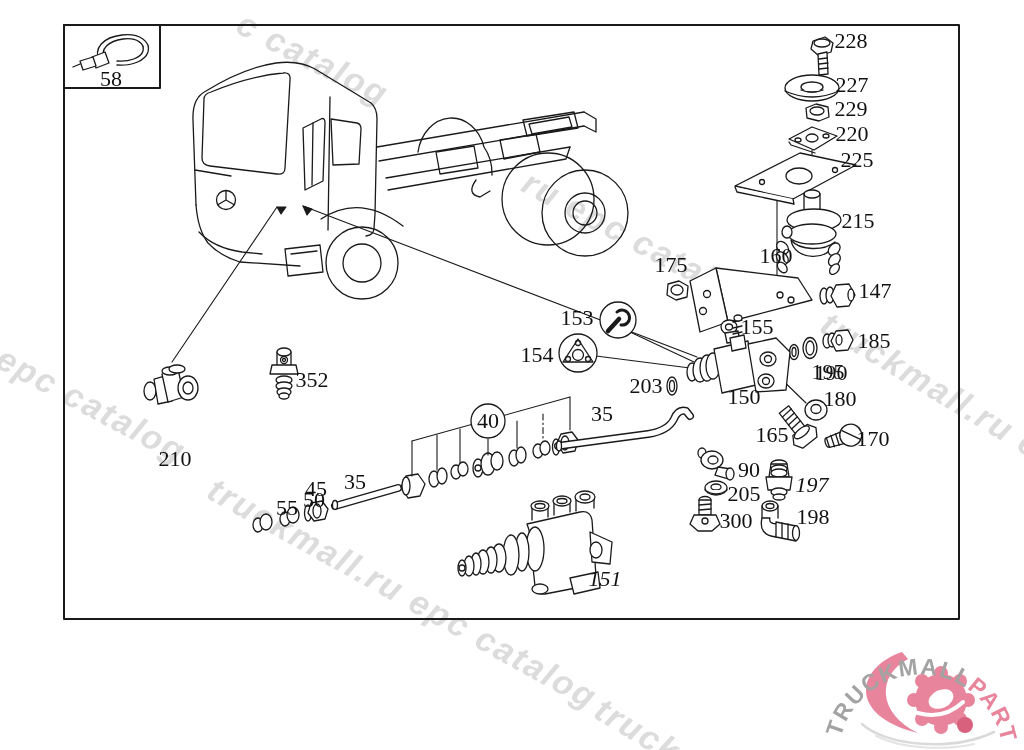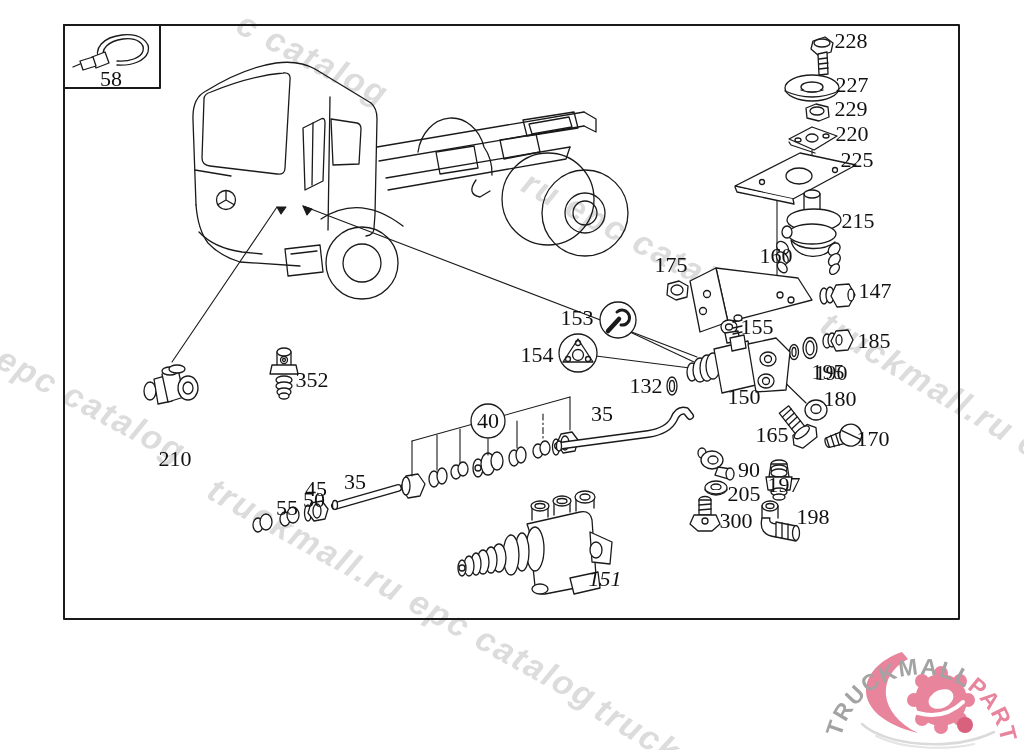--- a/index.html
+++ b/index.html
@@ -418,32 +418,32 @@
       <span class="part-label" style="left: 875px; top: 291px;">147</span>
       <span class="part-label" style="left: 874px; top: 341px;">185</span>
       <span class="part-label" style="left: 800px; top: 372px; margin-left: 28px;">195</span>
       <span class="part-label" style="left: 831px; top: 373px;">190</span>
       <span class="part-label" style="left: 840px; top: 399px;">180</span>
       <span class="part-label" style="left: 776px; top: 256px;">160</span>
       <span class="part-label" style="left: 671px; top: 265px;">175</span>
       <span class="part-label" style="left: 757px; top: 327px;">155</span>
       <span class="part-label" style="left: 577px; top: 318px;">153</span>
       <span class="part-label" style="left: 537px; top: 355px;">154</span>
-      <span class="part-label" style="left: 646px; top: 386px;">132</span>
+      <span class="part-label" style="left: 646px; top: 386px;">203</span>
       <span class="part-label" style="left: 744px; top: 397px;">150</span>
       <span class="part-label" style="left: 772px; top: 435px;">165</span>
       <span class="part-label" style="left: 873px; top: 439px;">170</span>
       <span class="part-label" style="left: 312px; top: 380px;">352</span>
       <span class="part-label" style="left: 175px; top: 425px; margin-top: 34px;">210</span>
       <span class="part-label" style="left: 488px; top: 421px;">40</span>
       <span class="part-label" style="left: 355px; top: 482px;">35</span>
       <span class="part-label" style="left: 602px; top: 414px;">35</span>
       <span class="part-label" style="left: 259px; top: 508px; margin-left: 28px;">55</span>
       <span class="part-label" style="left: 287px; top: 500px; margin-left: 27px;">50</span>
       <span class="part-label" style="left: 316px; top: 489px;">45</span>
       <span class="part-label" style="left: 749px; top: 470px;">90</span>
       <span class="part-label" style="left: 744px; top: 494px;">205</span>
-      <span class="part-label" style="left: 784px; top: 485px;">197</span>
+      <span class="part-label" style="left: 812px; top: 485px; font-style: italic;">197</span>
       <span class="part-label" style="left: 736px; top: 521px;">300</span>
       <span class="part-label" style="left: 813px; top: 517px;">198</span>
       <span class="part-label" style="left: 605px; top: 579px; font-style: italic;">151</span>
     </div>
 </div>
 
 </body></html>

